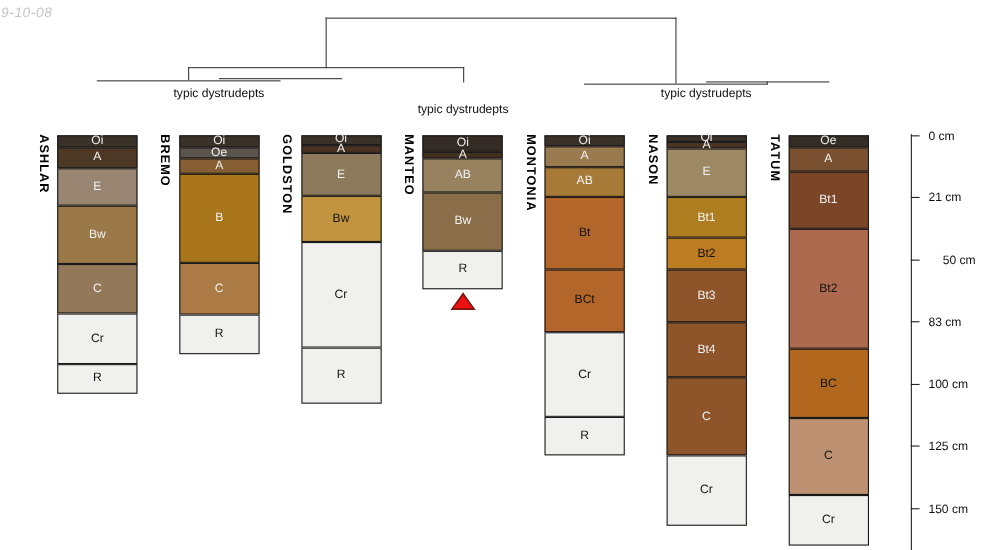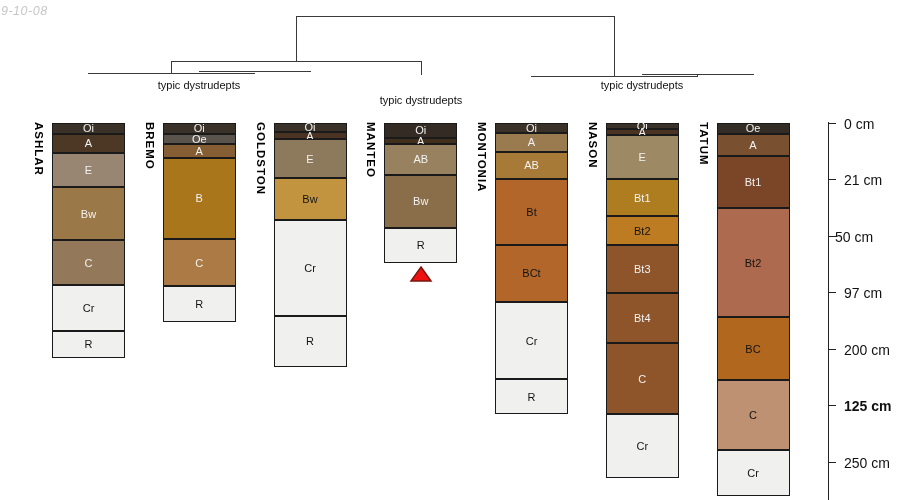--- a/index.html
+++ b/index.html
@@ -22,21 +22,21 @@
   }
   .column { position:absolute; }
   .horizon { position:absolute; box-sizing:border-box; border:1px solid #1a1a1a; width:100%; }
   .horizon-label {
     position:absolute; left:50%; transform:translate(-50%,-50%);
     font-size:11px; white-space:nowrap; line-height:1;
   }
   .axis-line { position:absolute; width:1px; background:#222; }
   .axis-tick { position:absolute; height:1px; width:8px; background:#222; }
   .axis-label {
-    position:absolute; font-size:14px; color:#111; transform:translateY(-50%);
+    position:absolute; font-size:11px; color:#111; transform:translateY(-50%);
     white-space:nowrap;
   }
   .marker-svg { position:absolute; }
 </style>
 </head>
 <body>
 
 <div class="canvas">
 
   <div class="watermark">9-10-08</div>
@@ -179,24 +179,24 @@
     <polygon points="12,2 22,16 2,16" fill="#ee1111" stroke="#7c140e" stroke-width="1.5"></polygon>
   </svg>
 
   <div id="depth-axis">
       <div class="axis-line" style="left: 828px; top: 121.5px; height: 378.5px;"></div>
       <div class="axis-tick" style="left: 828px; top: 122.5px;"></div>
       <div class="axis-label" style="left: 844px; top: 123.5px;">0 cm</div>
       <div class="axis-tick" style="left: 828px; top: 179.05px;"></div>
       <div class="axis-label" style="left: 844px; top: 180.05px;">21 cm</div>
       <div class="axis-tick" style="left: 828px; top: 235.6px;"></div>
-      <div class="axis-label" style="left: 835px; top: 236.6px;">50 cm</div>
+      <div class="axis-label" style="left: 857px; top: 236.6px;">50 cm</div>
       <div class="axis-tick" style="left: 828px; top: 292.15px;"></div>
-      <div class="axis-label" style="left: 844px; top: 293.15px;">97 cm</div>
+      <div class="axis-label" style="left: 844px; top: 293.15px;">83 cm</div>
       <div class="axis-tick" style="left: 828px; top: 348.7px;"></div>
-      <div class="axis-label" style="left: 844px; top: 349.7px;">200 cm</div>
+      <div class="axis-label" style="left: 844px; top: 349.7px;">100 cm</div>
       <div class="axis-tick" style="left: 828px; top: 405.25px;"></div>
-      <div class="axis-label" style="left: 844px; top: 406.25px; font-weight: bold;">125 cm</div>
+      <div class="axis-label" style="left: 844px; top: 406.25px;">125 cm</div>
       <div class="axis-tick" style="left: 828px; top: 461.8px;"></div>
-      <div class="axis-label" style="left: 844px; top: 462.8px;">250 cm</div>
+      <div class="axis-label" style="left: 844px; top: 462.8px;">150 cm</div>
     </div>
 
 </div>
 
 </body></html>

